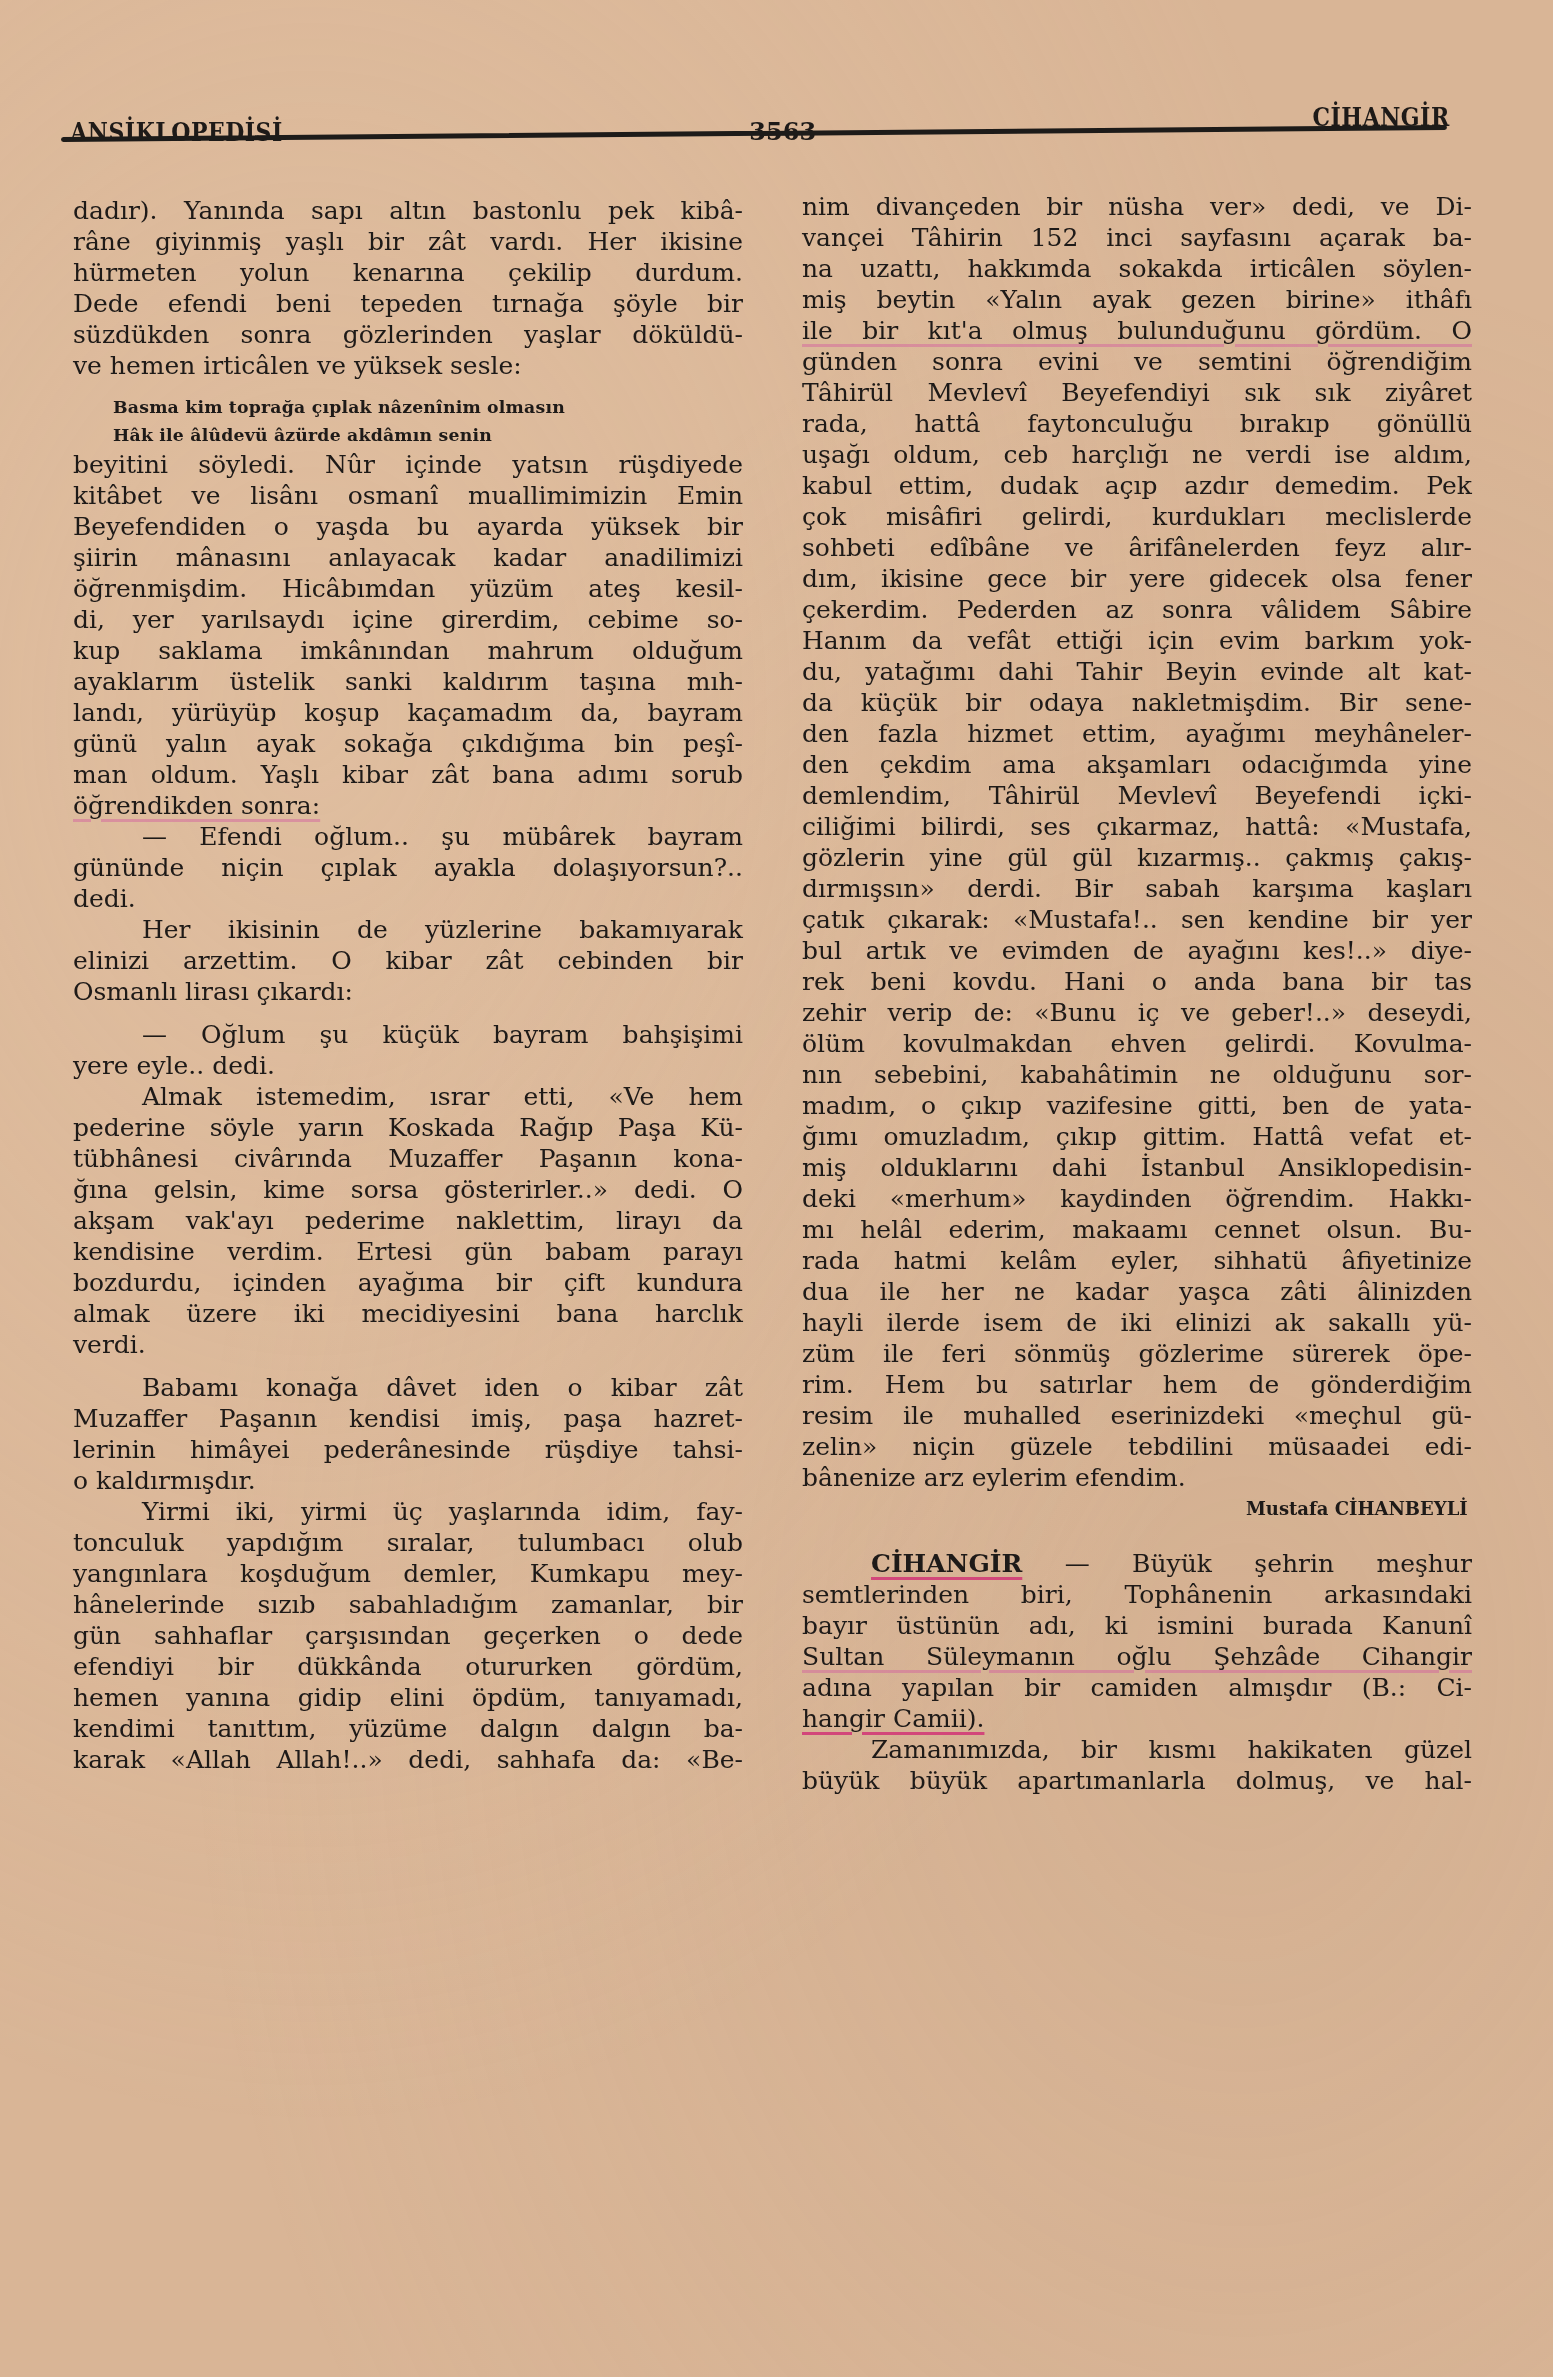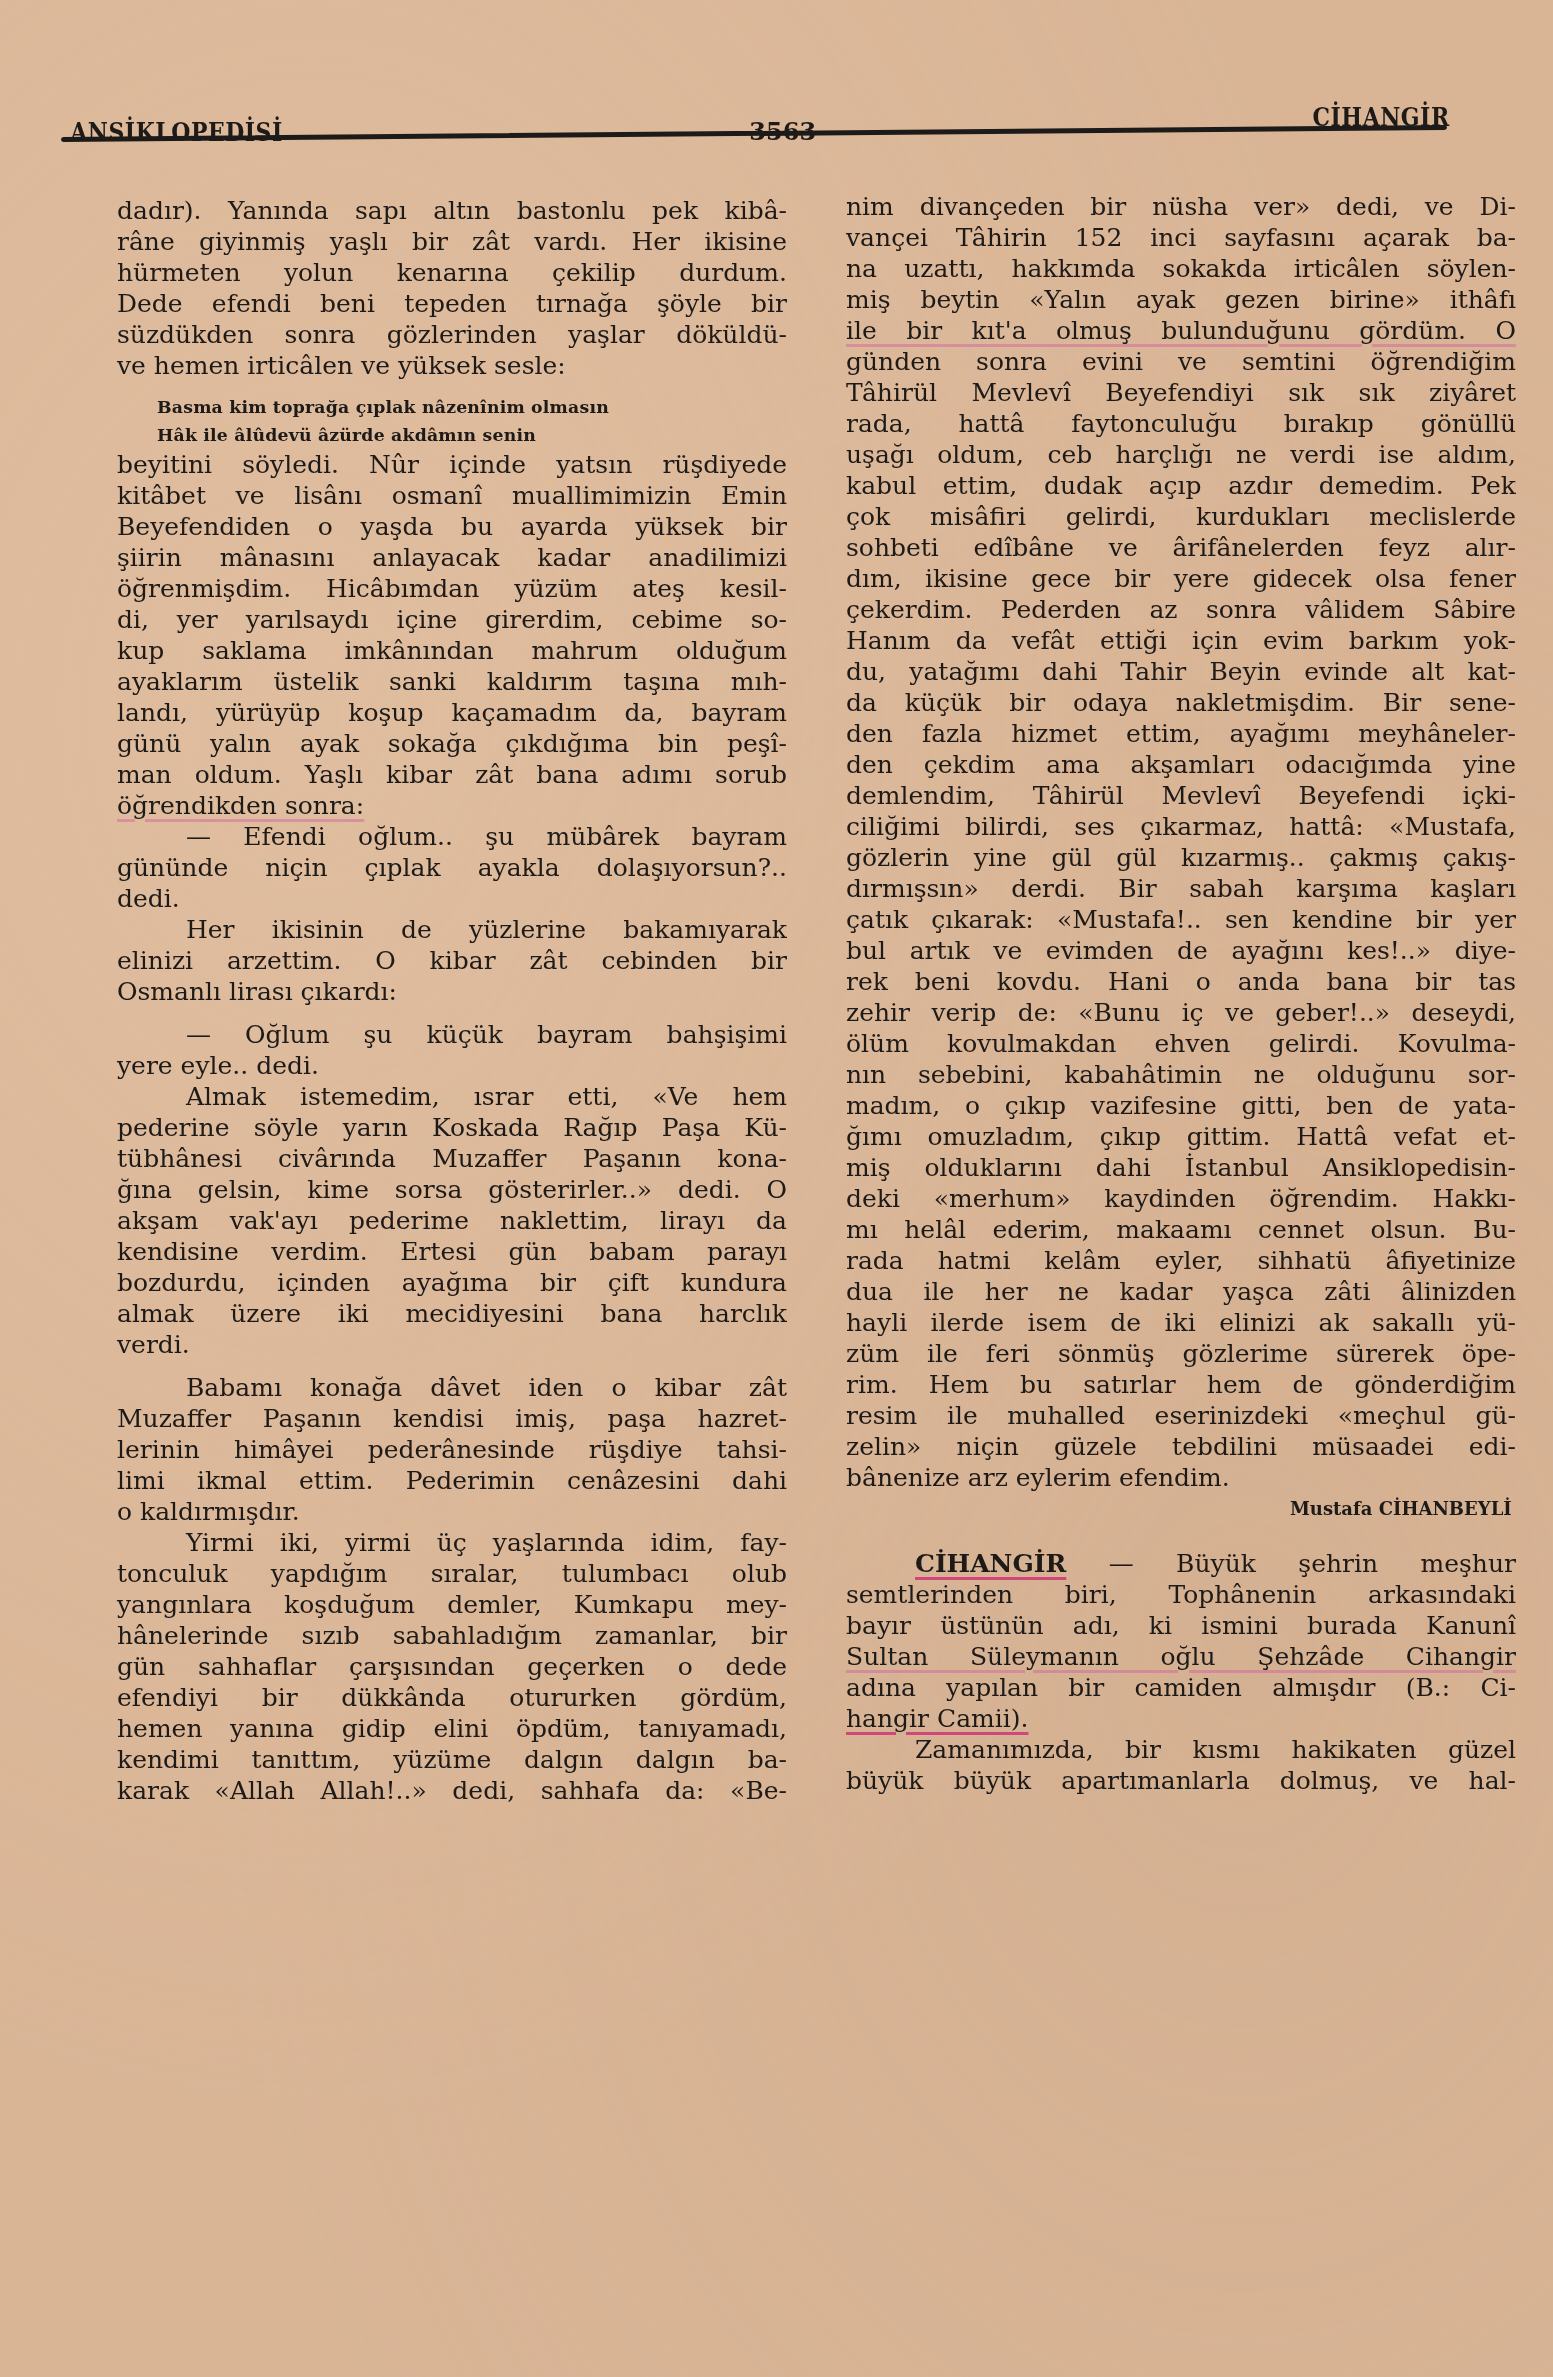--- a/index.html
+++ b/index.html
@@ -60,21 +60,20 @@
       border-radius: 2.7px;
       transform: rotate(-0.5deg);
       transform-origin: left center;
     }
     .column {
       position: absolute;
       font-size: 25px;
       line-height: 31px;
       text-align: justify;
       text-align-last: justify;
-      margin-left: 44px;
     }
     .col-left {
       left: 73px;
       top: 195px;
       width: 670px;
     }
     .col-right {
       left: 802px;
       top: 191px;
       width: 670px;
@@ -185,21 +184,20 @@
   <span class="line">akşam vak'ayı pederime naklettim, lirayı da</span>
   <span class="line">kendisine verdim. Ertesi gün babam parayı</span>
   <span class="line">bozdurdu, içinden ayağıma bir çift kundura</span>
   <span class="line">almak üzere iki mecidiyesini bana harclık</span>
   <span class="line last">verdi.</span>
   <span class="gap"></span>
 
   <span class="line indent">Babamı konağa dâvet iden o kibar zât</span>
   <span class="line">Muzaffer Paşanın kendisi imiş, paşa hazret-</span>
   <span class="line">lerinin himâyei pederânesinde rüşdiye tahsi-</span>
-  <span class="line">limi ikmal ettim. Pederimin cenâzesini dahi</span>
   <span class="line last">o kaldırmışdır.</span>
 
   <span class="line indent">Yirmi iki, yirmi üç yaşlarında idim, fay-</span>
   <span class="line">tonculuk yapdığım sıralar, tulumbacı olub</span>
   <span class="line">yangınlara koşduğum demler, Kumkapu mey-</span>
   <span class="line">hânelerinde sızıb sabahladığım zamanlar, bir</span>
   <span class="line">gün sahhaflar çarşısından geçerken o dede</span>
   <span class="line">efendiyi bir dükkânda otururken gördüm,</span>
   <span class="line">hemen yanına gidip elini öpdüm, tanıyamadı,</span>
   <span class="line">kendimi tanıttım, yüzüme dalgın dalgın ba-</span>

